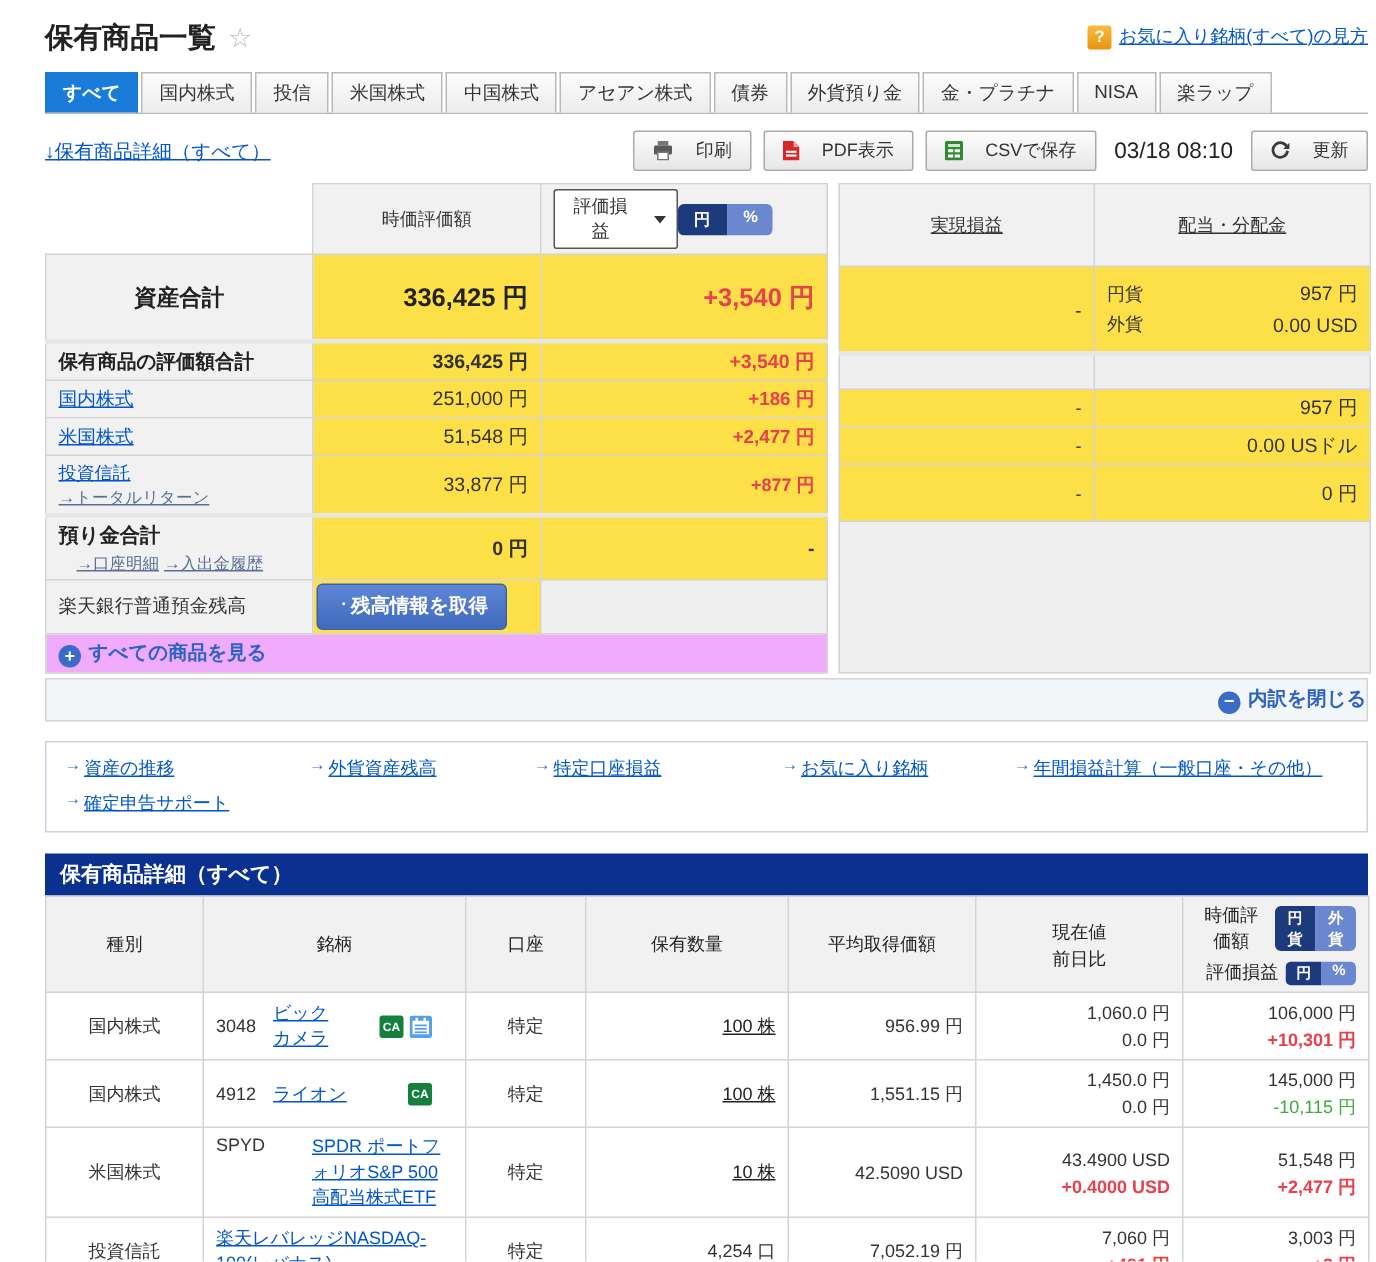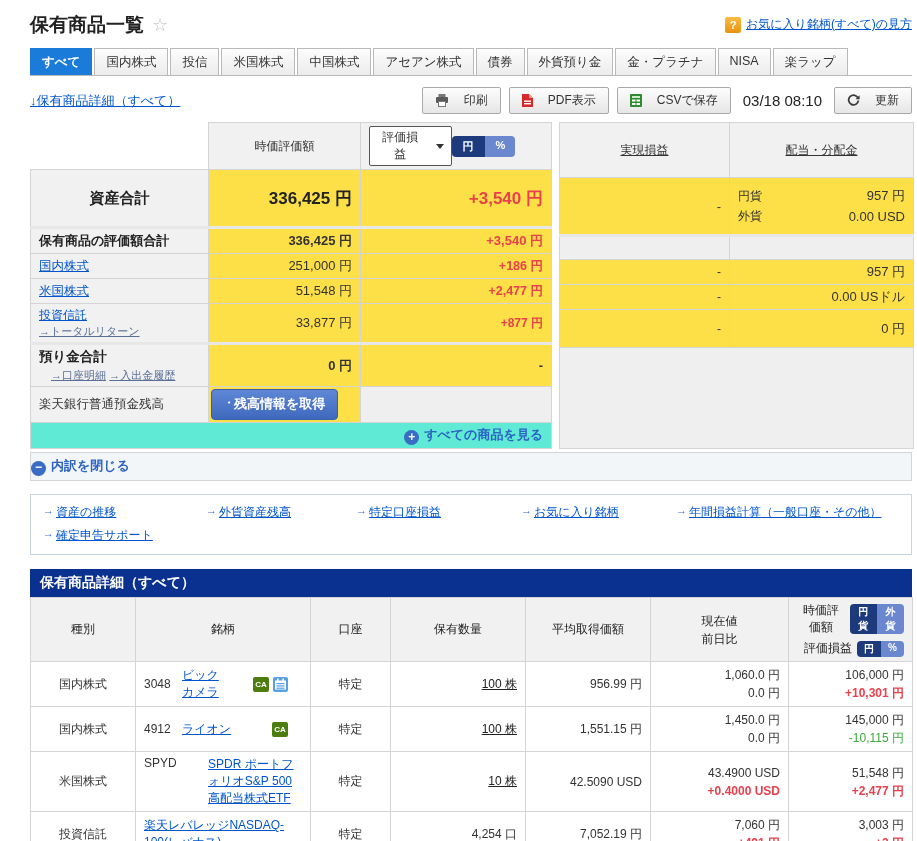--- a/index.html
+++ b/index.html
@@ -62,27 +62,27 @@
   .sublnk { font-size:11px; color:#5a6f96; text-decoration:underline; cursor:pointer; }
   .row-fund td { height:38px; }
   .row-dep td { height:40px; }
   .dep-label { font-weight:bold; font-size:13.5px; color:#222; }
   .dep-links { padding-left:12px; margin-top:2px; }
   .row-bank td { height:34px; }
   td.grayc { background:#efefef; }
   .get-btn { display:inline-block; background:linear-gradient(#5f87d6,#3f69bd); color:#fff; font-weight:bold;
              font-size:13px; padding:5px 12px 6px; border-radius:4px; border:1px solid #3a60ad; cursor:pointer; white-space:nowrap; }
   .get-btn::before { content:"・"; font-size:10px; vertical-align:2px; }
-  .row-expand td { height:26px; background:#5eead4; text-align:right; }
+  .row-expand td { height:26px; background:#f0abfc; text-align:left; }
   .blue-act { color:#2b62c4; font-weight:bold; font-size:13px; cursor:pointer; }
   .circle { display:inline-block; width:15px; height:15px; border-radius:50%; background:#3a6cc5; color:#fff;
             font-weight:bold; font-size:12px; line-height:15px; text-align:center; vertical-align:-2px; margin-right:5px; }
   .circle.plus::before { content:"+"; }
   .circle.minus::before { content:"−"; position:relative; top:-1px; }
-  .collapse-strip { width:882px; border:1px solid #d4d4d4; background:#f3f6f9; text-align:left;
+  .collapse-strip { width:882px; border:1px solid #d4d4d4; background:#f3f6f9; text-align:right;
                     padding:4px 0; margin-top:3px; }
 
   .hdr-cell { display:flex; align-items:center; justify-content:space-between; padding-right:28px; }
   .select-box { display:inline-flex; align-items:center; gap:12px; background:#fff; border:1px solid #555;
                 border-radius:2px; padding:2px 7px; font-size:12px; cursor:pointer; }
   .chev { width:0; height:0; border-left:4px solid transparent; border-right:4px solid transparent; border-top:5px solid #333; }
   .pill { display:inline-flex; border-radius:4px; overflow:hidden; font-weight:bold; color:#fff; }
   .pill .seg { cursor:pointer; }
   .pill-lg .seg { font-size:11px; padding:3px 11px; }
   .pill-sm .seg { font-size:10px; padding:1px 7px; }
@@ -113,21 +113,21 @@
   .detail th { background:#f1f1f1; font-weight:normal; text-align:center; color:#222; height:46px; }
   .detail td { height:39px; }
   .c { text-align:center; }
   .hdr-stack { display:flex; flex-direction:column; gap:4px; align-items:flex-end; }
   .hdr-line { display:flex; align-items:center; gap:5px; }
   .two-line { line-height:1.5; }
   .name-cell { display:flex; align-items:center; gap:6px; }
   .code { color:#333; min-width:32px; }
   .name-lnk { color:#0055cc; text-decoration:underline; cursor:pointer; }
   .badges { display:inline-flex; gap:4px; margin-left:auto; margin-right:14px; }
-  .ca-badge { width:16px; height:15px; background:#4d7c0f; border-radius:2px; color:#fff; font-weight:bold;
+  .ca-badge { width:16px; height:15px; background:#15803d; border-radius:2px; color:#fff; font-weight:bold;
               font-size:8px; text-align:center; line-height:15px;margin-left:20px; }
   .qty-lnk { color:#222; text-decoration:underline; cursor:pointer; }
 </style>
 </head>
 <body>
 
 <div class="content">
 
   <div class="title-row">
     <div class="title-left">

